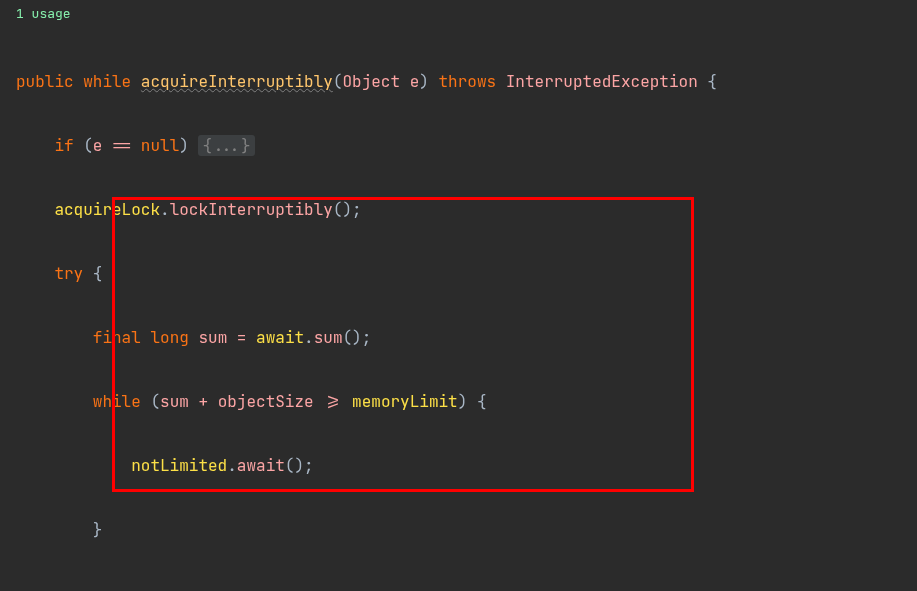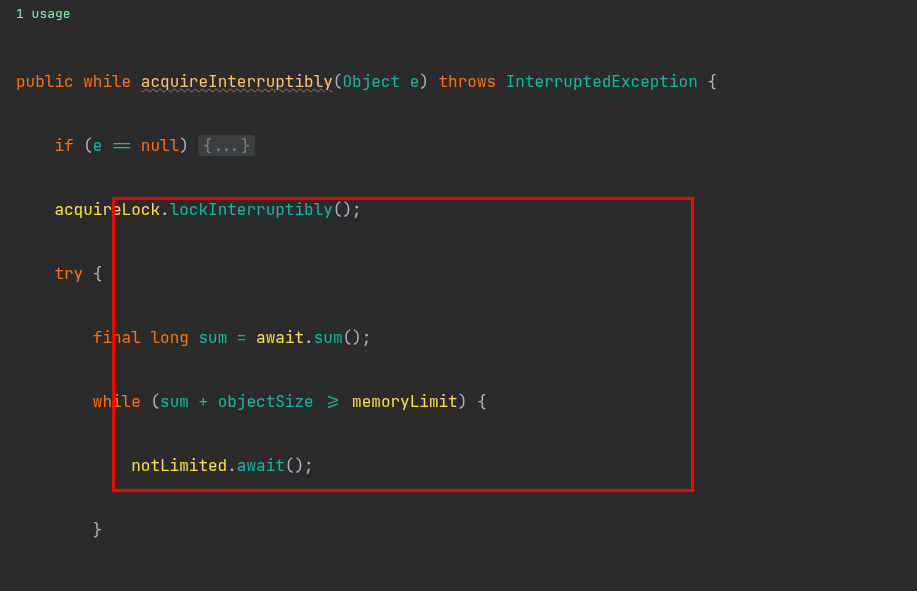--- a/index.html
+++ b/index.html
@@ -20,21 +20,21 @@
     font-size: 13px;
     line-height: 20px;
     margin-bottom: 10px;
   }
   .code-area {
     white-space: pre;
     position: relative;
   }
   .kw   { color: #f97316; }           
   .mname{ color: #ffc66d; }           
-  .ident{ color: #14b8a6; }           
+  .ident{ color: #fca5a5; }           
   .field{ color: #fde047; }           
   .paren{ color: #a9b7c6; }
   .fold {
     background: #3c3f41;
     color: #808080;
     border-radius: 3px;
     padding: 0 4px;
   }
   .warn-underline {
     text-decoration: underline wavy #808080;

